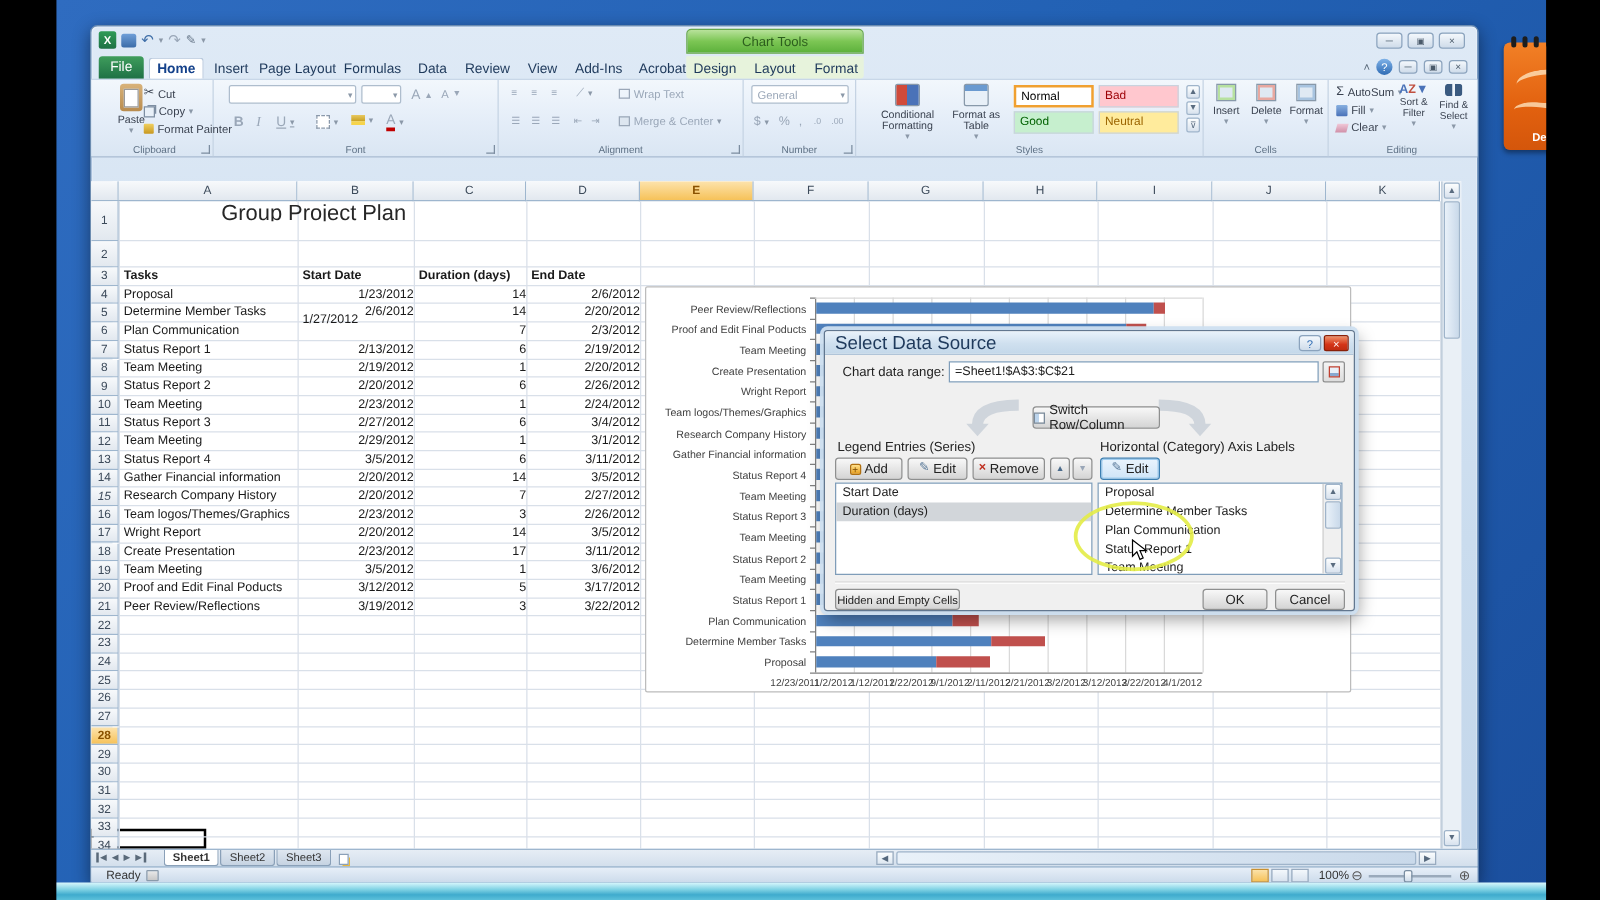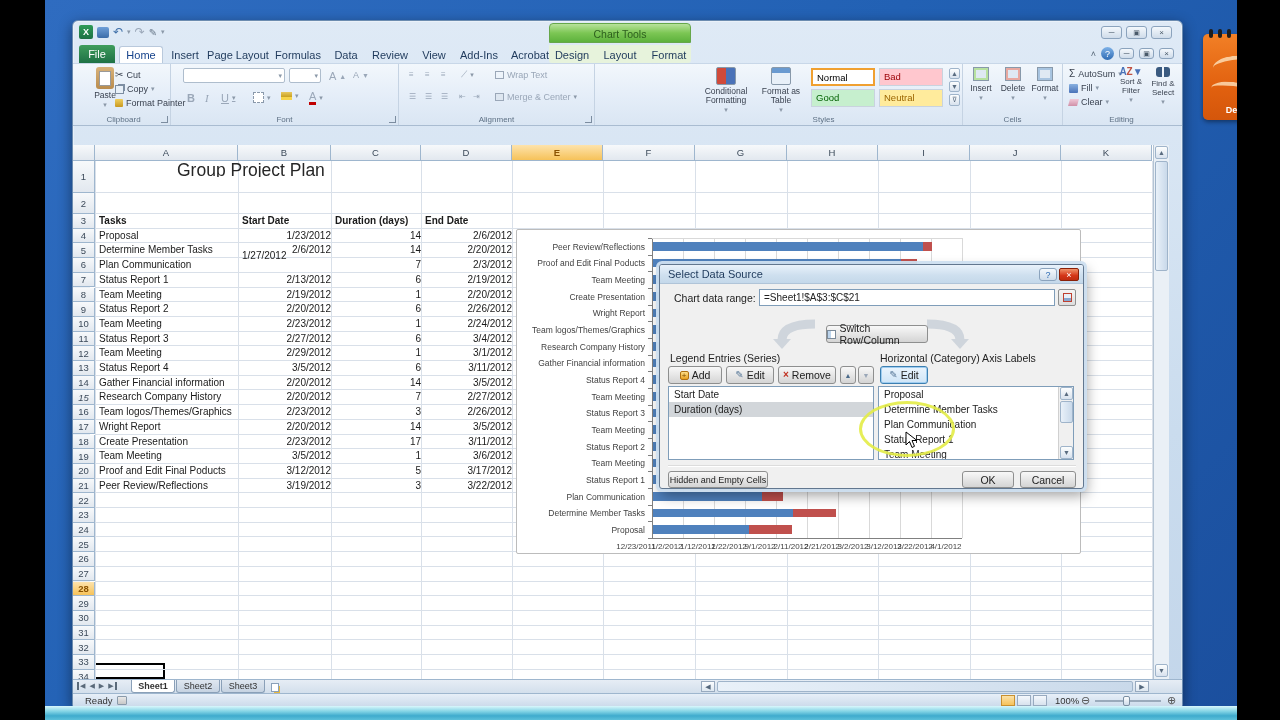--- a/index.html
+++ b/index.html
@@ -31,21 +31,21 @@
   .chip{position:absolute;left:476px;top:2px;width:142px;height:20px;border-radius:4px 4px 0 0;
         background:linear-gradient(#b8e29b,#7cc654 50%,#5db13c);border:1px solid #66a74a;
         text-align:center;font-size:10.5px;line-height:20px;color:#2c5e1d}
   .qat{position:absolute;left:6px;top:4px;display:flex;align-items:center;gap:4px;font-size:11px;color:#3a4a5a}
   .wbtn{width:21px;height:13px;border:1px solid #8ba3bd;border-radius:3px;background:linear-gradient(#f4f8fc,#cfdcea);
         display:flex;align-items:center;justify-content:center;font-size:8px;color:#4a5a6a}
   
   .tabstrip{position:absolute;left:0;top:24px;width:100%;height:18px}
   .ctxbg{position:absolute;left:476px;top:0;width:142px;height:18px;background:#e7f3dc;border-radius:0 0 3px 3px}
   .rtab{position:absolute;top:1px;height:17px;font-size:11px;color:#1e395b;display:flex;align-items:center;justify-content:center}
-  .rtab.active{background:#fff;border:1px solid #b9c9dc;border-bottom:none;border-radius:3px 3px 0 0;font-weight:normal;color:#15428b}
+  .rtab.active{background:#fff;border:1px solid #b9c9dc;border-bottom:none;border-radius:3px 3px 0 0;font-weight:bold;color:#15428b}
   .rtab.file{background:linear-gradient(#3f9d5c,#1e7145);color:#fff;border-radius:3px 3px 0 0;top:0;height:18px}
   
   .ribbon{position:absolute;left:0;top:42px;width:1109px;height:63px;
           background:linear-gradient(#f2f7fc,#e4edf8 55%,#dae6f3);border-top:1px solid #c8d7e8;border-bottom:1px solid #a9bcd1}
   .rgroup{position:absolute;top:0;height:61px;border-right:1px solid #c5d3e3}
   .rglabel{position:absolute;bottom:1px;left:0;width:100%;text-align:center;font-size:8px;color:#5e7185}
   .launch{position:absolute;right:2px;bottom:2px;width:7px;height:7px;border-right:1px solid #7c8da0;border-bottom:1px solid #7c8da0}
   .sbtn{position:absolute;display:flex;align-items:center;gap:3px;font-size:9px;color:#3a4250;white-space:nowrap}
   .dis{color:#9aa7b8}
   .gly{font-size:10px;line-height:10px}
@@ -71,21 +71,21 @@
   .sbn{background:linear-gradient(#fdfefe,#d8e2ee);border:1px solid #9fb4ca;border-radius:2px;color:#5a6c80;
        display:flex;align-items:center;justify-content:center;font-size:7px}
   .thumb{background:linear-gradient(90deg,#e9f1f9,#c9d9ea);border:1px solid #9fb4ca;border-radius:2px}
   
   .chart{position:absolute;left:443px;top:84px;width:565px;height:325px;background:#fff;border:1px solid #bcbcbc;border-radius:2px;z-index:5}
   
   .dlg{position:absolute;left:586px;top:243px;width:425px;height:225px;z-index:30;background:#f0f0f0;
        border:1px solid #62778f;border-radius:3px;box-shadow:0 0 0 3px rgba(205,223,240,.95),2px 6px 14px rgba(0,0,0,.4)}
   .dlgtitle{position:absolute;left:0;top:0;width:100%;height:19px;border-radius:2px 2px 0 0;
             background:linear-gradient(#e9f2fb,#cfe0ef 55%,#c4d8ea);border-bottom:1px solid #b0c4d8;
-            font-size:11px;color:#1e395b;line-height:19px;padding-left:8px}
+            font-size:15px;color:#1e395b;line-height:19px;padding-left:8px}
   .gbtn{background:linear-gradient(#f8f8f8,#e8e8e8 45%,#d4d4d4);border:1px solid #8e8f8f;border-radius:3px;
         font-size:10.5px;color:#222;display:flex;align-items:center;justify-content:center;gap:3px}
   .lbox{position:absolute;background:#fff;border:1px solid #7f9db9;font-size:10px;color:#222}
   .litem{height:15px;line-height:15px;padding-left:5px;white-space:nowrap}
   .dlab{position:absolute;font-size:10.5px;color:#222}
   .tbx{position:absolute;background:#fff;border:1px solid #7f9db9;font-size:10px;color:#222;display:flex;align-items:center;padding-left:4px}
   
   .sheetbar{position:absolute;left:0;top:658px;width:1109px;height:14px;background:linear-gradient(#e6edf5,#d3dfec);border-top:1px solid #9eb6ce;font-size:9px}
   .stab{position:absolute;top:0;height:13px;display:flex;align-items:center;justify-content:center;font-size:9px;color:#333;
         border:1px solid #8aa0b8;border-top:none;border-radius:0 0 3px 3px;background:linear-gradient(#dfe7f0,#c6d3e2)}
@@ -253,20 +253,44 @@
         <div class="sbtn dis" style="left:74px;top:28px;font-size:8px">⇥</div>
         <div class="sbtn dis" style="left:96px;top:28px">
             <span style="width:9px;height:8px;border:1px solid #9aa7b8;background:#dde6f0"></span>
             <span>Merge &amp; Center</span>
             <span class="car">▾</span>
           </div>
         <div class="rglabel">Alignment</div>
         <div class="launch"></div>
       </div>
 
+      <div class="rgroup" style="left:522px;width:90px">
+        <div class="combo" style="left:6px;top:4px;width:78px">
+            <span>General</span>
+            <span class="car">▾</span>
+          </div>
+        <div class="sbtn dis" style="left:8px;top:28px;font-size:10px">
+            <span>$</span>
+            <span class="car">▾</span>
+          </div>
+        <div class="sbtn dis" style="left:28px;top:28px;font-size:10px">
+            <span>%</span>
+          </div>
+        <div class="sbtn dis" style="left:44px;top:28px;font-size:10px">
+            <span>,</span>
+          </div>
+        <div class="sbtn dis" style="left:56px;top:30px;font-size:7px">
+            <span>.0</span>
+          </div>
+        <div class="sbtn dis" style="left:70px;top:30px;font-size:7px">
+            <span>.00</span>
+          </div>
+        <div class="rglabel">Number</div>
+        <div class="launch"></div>
+      </div>
 
       <div class="rgroup" style="left:612px;width:278px">
         <div class="bigbtn" style="left:14px;width:54px">
           <span style="width:20px;height:18px;margin-bottom:2px;background:linear-gradient(90deg,#d04a3a 50%,#4a72b8 50%);border:1px solid #8899aa;border-radius:2px"></span>
           <span>Conditional Formatting</span>
             <span class="car">▾</span>
         </div>
         <div class="bigbtn" style="left:72px;width:48px">
           <span style="width:20px;height:18px;margin-bottom:2px;background:linear-gradient(#6a9ad0 30%,#e8f0f8 30%);border:1px solid #8899aa;border-radius:2px"></span>
           <span>Format as Table</span>

